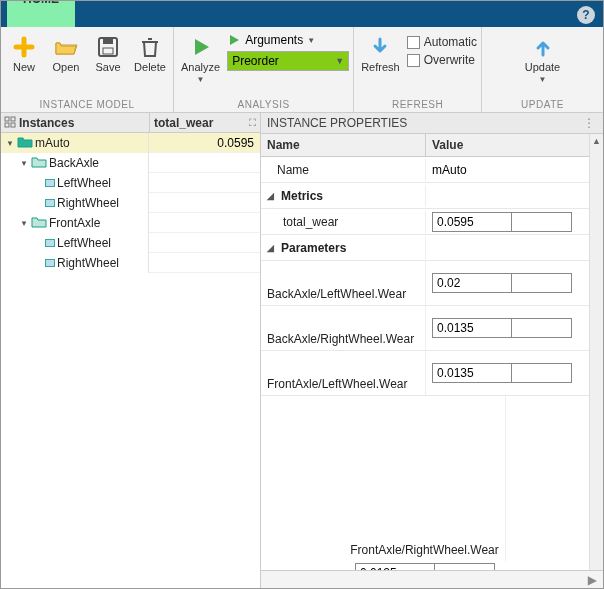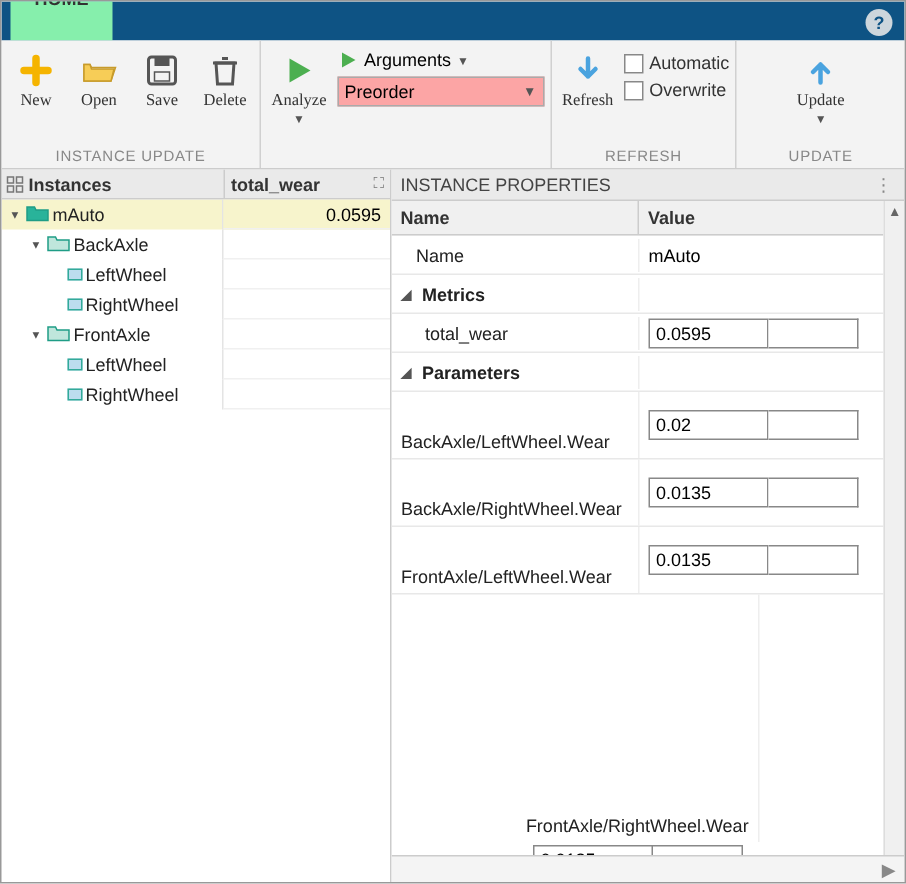--- a/index.html
+++ b/index.html
@@ -5,32 +5,32 @@
   * { box-sizing: border-box; margin: 0; padding: 0; font-family: "Segoe UI", Arial, sans-serif; font-size: 12px; }
   body { width: 604px; height: 589px; border: 1px solid #999; background: #fff; overflow: hidden; display: flex; flex-direction: column; }
   .titlebar { background: #0e5384; height: 26px; display: flex; align-items: flex-end; }
   .tab-home { background: #86efac; color: #333; padding: 21px 16px; margin-left: 6px; border-radius: 3px 3px 0 0; font-weight: 600; }
   .help-btn { margin-left: auto; margin-right: 8px; width: 18px; height: 18px; border-radius: 50%; background: #cdd6dc; color: #0e5384; display: flex; align-items: center; justify-content: center; font-weight: bold; margin-bottom: 3px; }
   .ribbon { background: #f3f3f3; height: 86px; display: flex; border-bottom: 1px solid #ccc; }
   .rgroup { display: flex; flex-direction: column; border-right: 1px solid #d0d0d0; padding: 2px 4px 0 4px; }
   .rgroup-body { flex: 1; display: flex; align-items: flex-start; gap: 4px; padding-top: 4px; }
   .rgroup-label { text-align: center; font-size: 10px; color: #888; padding: 2px 0; letter-spacing: 0.5px; }
   .vbtn { display: flex; flex-direction: column; align-items: center; gap: 2px; padding: 2px 3px; min-width: 38px; }
-  .vbtn .lbl { font-size: 11px; color: #333; font-family: Liberation Serif, serif; }
+  .vbtn .lbl { font-size: 11px; color: #333; }
   .icon-box { width: 24px; height: 24px; display: flex; align-items: center; justify-content: center; }
   .chk-row { display: flex; align-items: center; gap: 4px; font-size: 11px; color: #333; }
   .chk { width: 13px; height: 13px; border: 1px solid #888; background: #fff; }
   .stack { display: flex; flex-direction: column; gap: 4px; }
-  .combo { width: 138px; height: 20px; border: 1px solid #aaa; background: #fca5a5; display: flex; align-items: center; padding: 0 4px; font-size: 11px; }
+  .combo { width: 122px; height: 20px; border: 1px solid #aaa; background: #84cc16; display: flex; align-items: center; padding: 0 4px; font-size: 11px; }
   .combo .arrow { margin-left: auto; font-size: 9px; color: #555; }
   .arg-btn { display: flex; align-items: center; gap: 4px; font-size: 11px; }
   .main { flex: 1; display: flex; overflow: hidden; }
   .left-pane { width: 260px; border-right: 1px solid #ccc; display: flex; flex-direction: column; }
   .left-header { display: flex; background: #eaeaea; border-bottom: 1px solid #ccc; height: 20px; align-items: center; font-size: 12px; color: #333; }
-  .lh-inst { flex: 0 0 148px; display: flex; align-items: center; gap: 3px; padding-left: 3px; }
+  .lh-inst { flex: 0 0 148px; display: flex; gap: 3px; padding-left: 3px; }
   .lh-wear { flex: 1; padding-left: 4px; border-left: 1px solid #ccc; height:100%; display:flex; align-items:center; }
   .expand-ico { margin-left: auto; margin-right: 4px; font-size: 10px; color: #777; }
   .tree-table { flex: 1; overflow: auto; }
   .trow { display: flex; height: 20px; align-items: center; }
   .trow.sel { background: #f7f4cc; }
   .tcell-tree { flex: 0 0 148px; display: flex; align-items: center; gap: 2px; border-right: 1px solid #e4e4e4; height: 100%; padding-left: 2px; }
   .tcell-val { flex: 1; text-align: right; padding-right: 6px; background: inherit; height: 100%; display:flex; align-items:center; justify-content:flex-end; border-bottom:1px solid #f0f0f0;}
   .toggle-tri { width: 10px; text-align: center; font-size: 9px; color: #555; }
   .leaf-ico { width: 10px; height: 8px; border: 1px solid #3a9; background: #bde; }
   .tlabel { font-size: 12px; color: #222; }
@@ -97,21 +97,21 @@
       <div class="vbtn">
         <div class="icon-box">
           <svg width="20" height="22">
               <path d="M4 6h12l-1 14H5z" fill="none" stroke="#555" stroke-width="2"></path>
               <path d="M2 6h16M8 3h4" stroke="#555" stroke-width="2"></path>
             </svg>
         </div>
         <span class="lbl">Delete</span>
       </div>
     </div>
-    <div class="rgroup-label">INSTANCE UPDATE</div>
+    <div class="rgroup-label">INSTANCE MODEL</div>
   </div>
 
   <div class="rgroup">
     <div class="rgroup-body">
       <div class="vbtn">
         <div class="icon-box">
           <svg width="22" height="22">
               <path d="M5 3l14 8-14 8z" fill="#4caf50"></path>
             </svg>
         </div>
@@ -125,20 +125,21 @@
             </svg>
           <span>Arguments</span>
           <span style="font-size:8px;color:#555;">▼</span>
         </div>
         <div class="combo">
           <span>Preorder</span>
           <span class="arrow">▼</span>
         </div>
       </div>
     </div>
+    <div class="rgroup-label">ANALYSIS</div>
   </div>
 
   <div class="rgroup">
     <div class="rgroup-body">
       <div class="vbtn">
         <div class="icon-box">
           <svg width="22" height="22">
               <path d="M11 3v12m0 0l-5-5m5 5l5-5" stroke="#4aa3df" stroke-width="3" fill="none" stroke-linecap="round"></path>
             </svg>
         </div>

